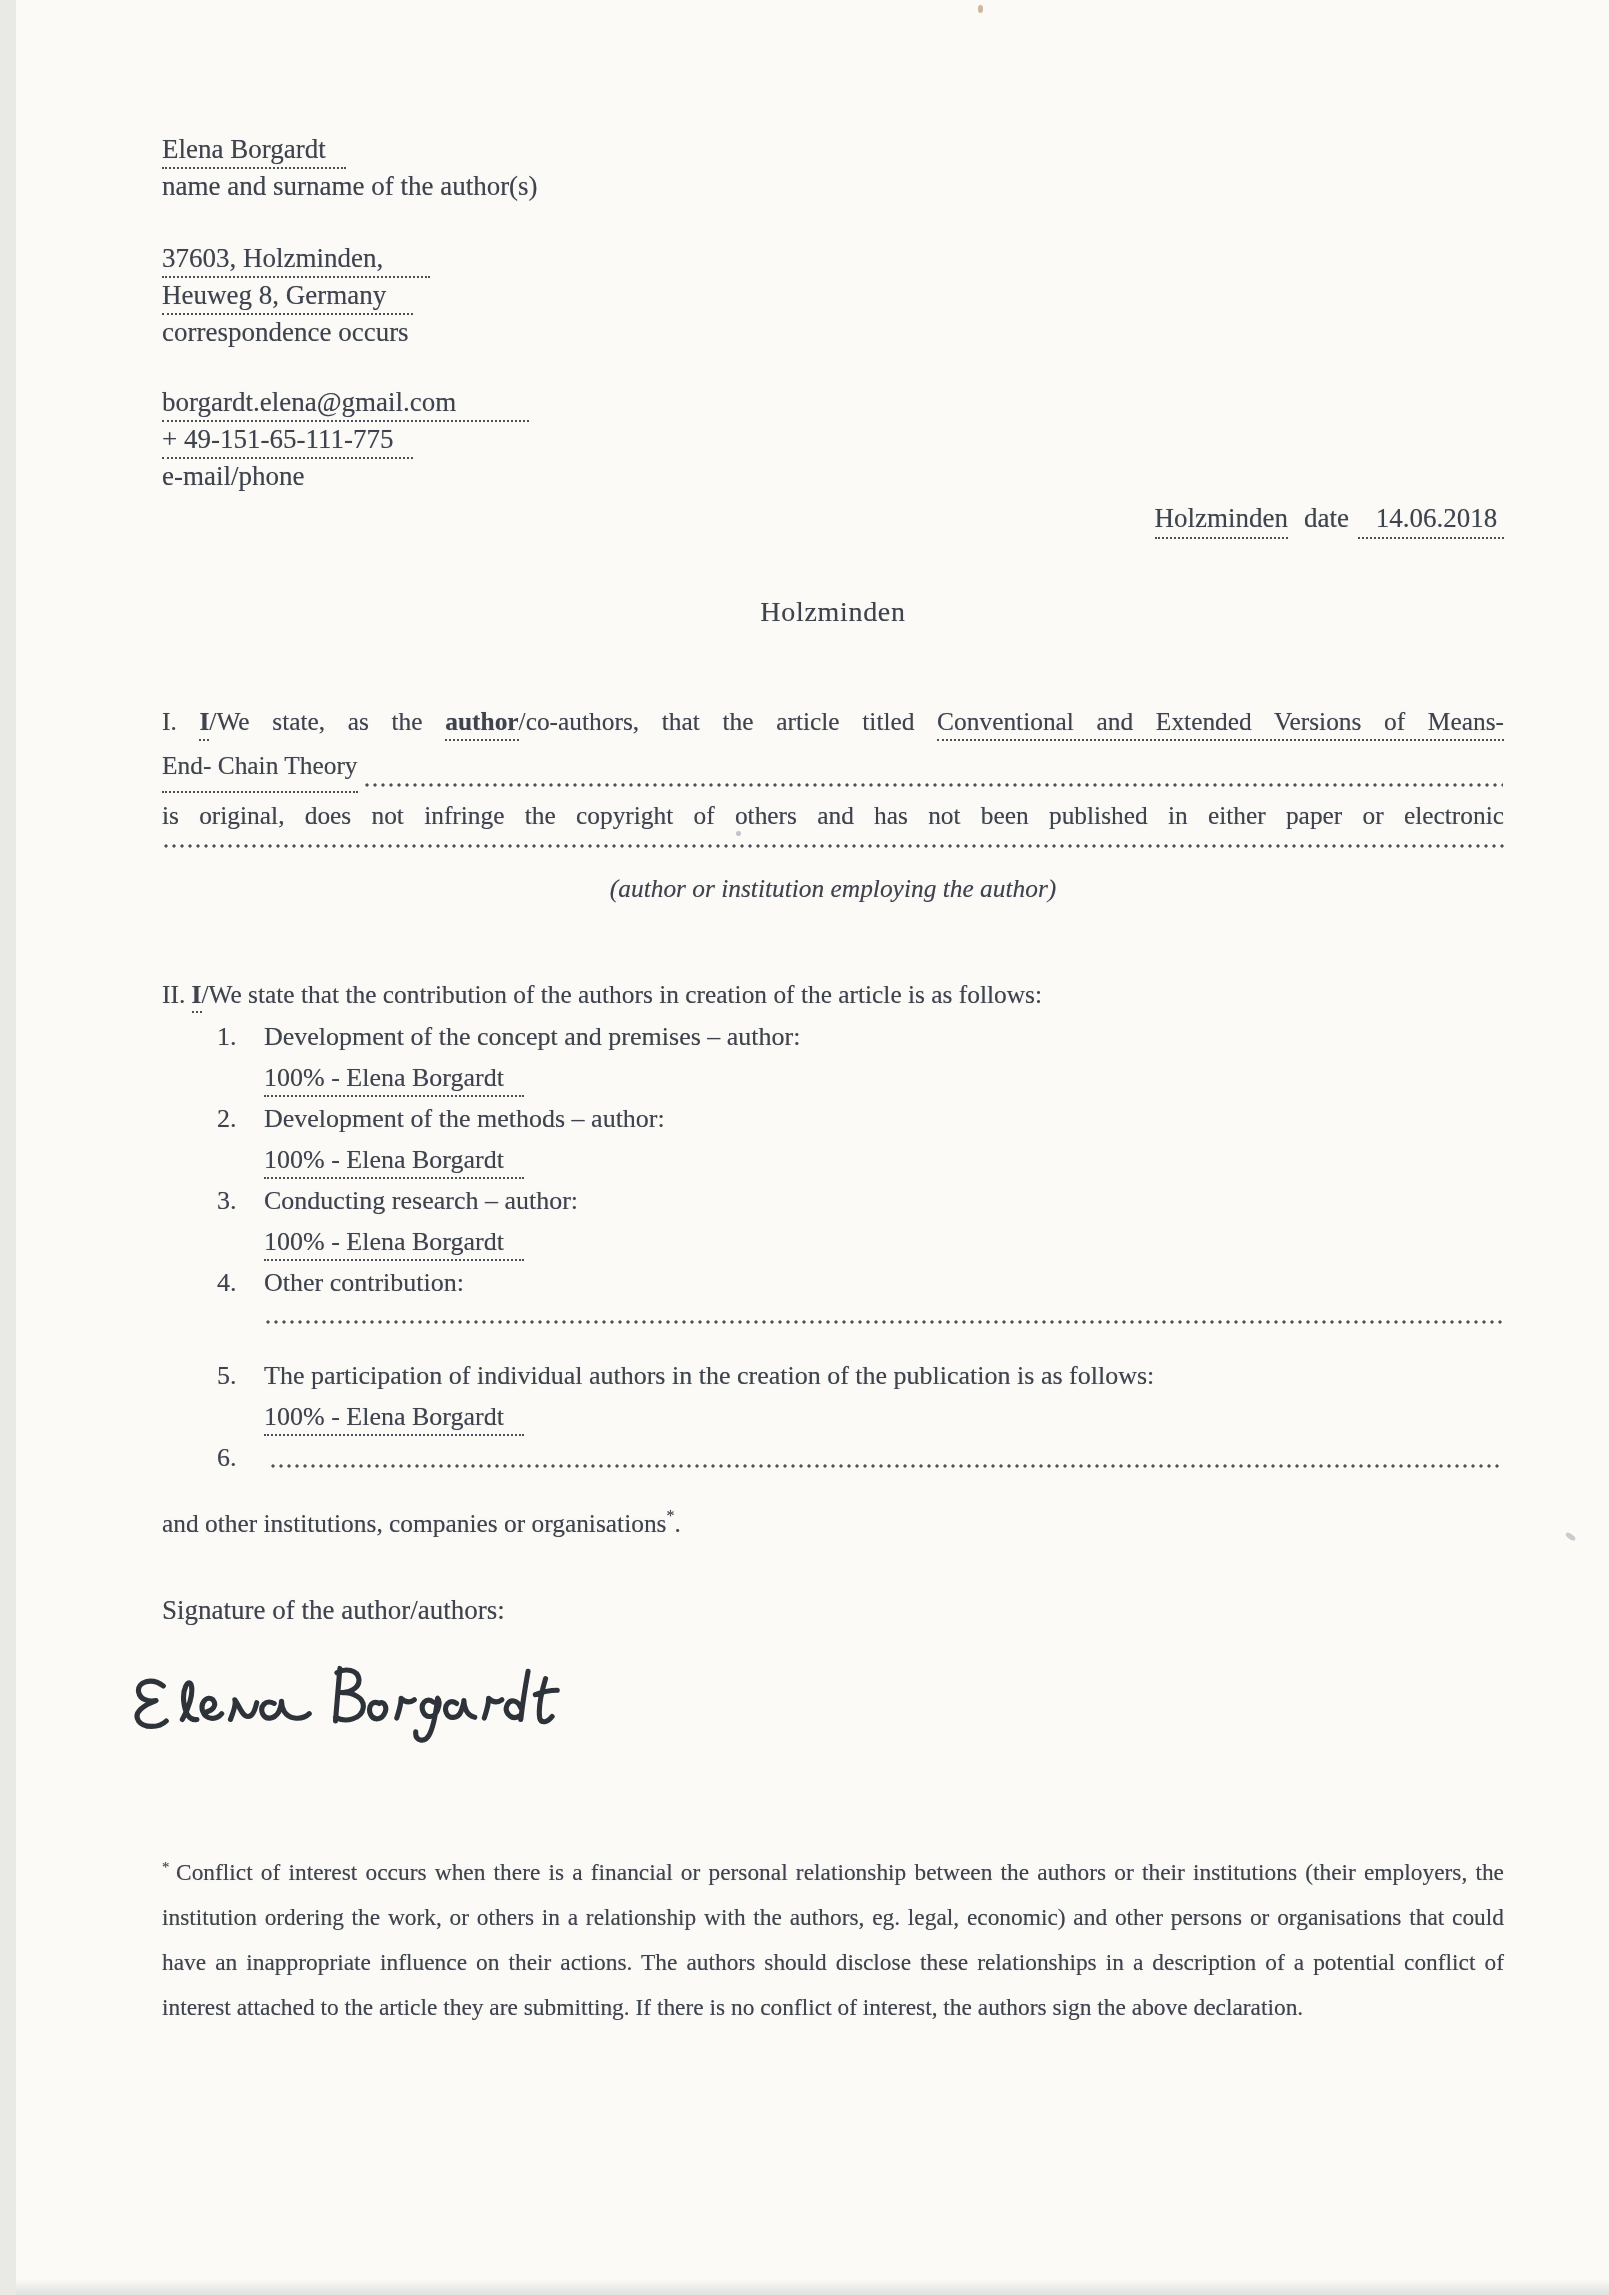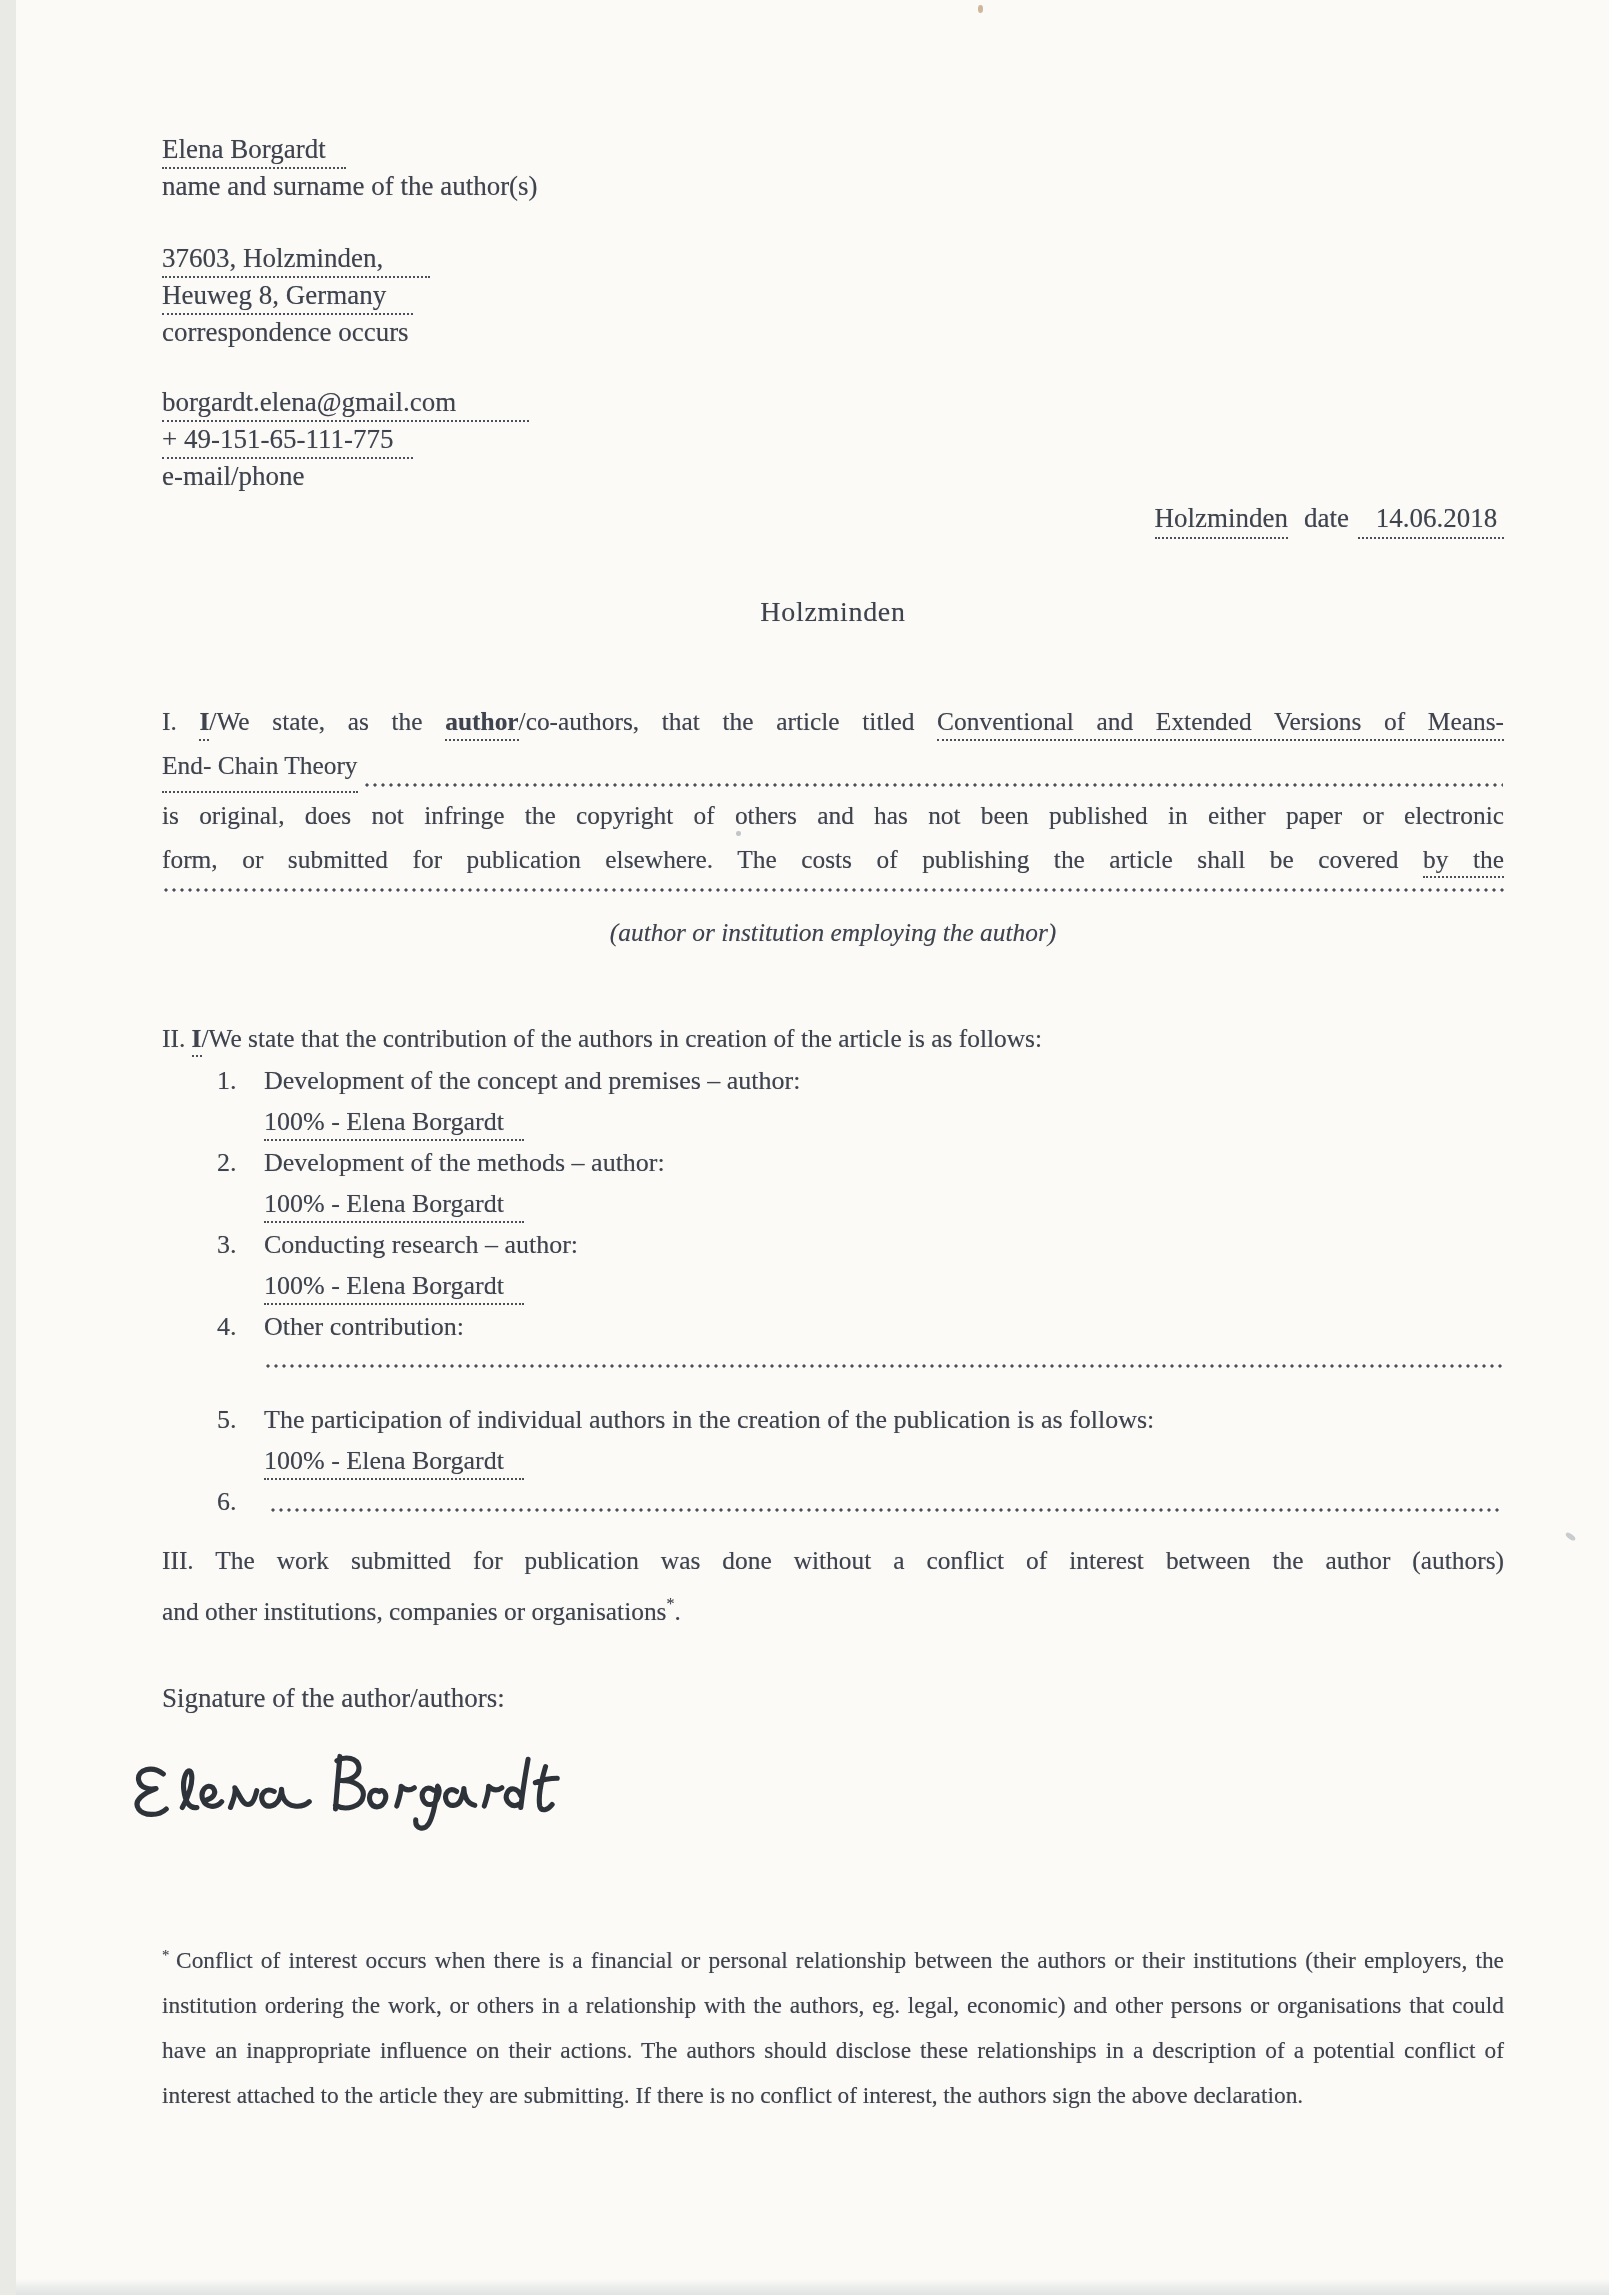--- a/index.html
+++ b/index.html
@@ -125,21 +125,20 @@
 
     <h1 class="title">Holzminden</h1>
 
     <div class="sec1">
       <div class="pline just"><span>I. </span><span class="b du">I</span><span>/We state, as the </span><span class="b du">author</span><span>/co-authors, that the article titled </span><span class="du">Conventional and Extended Versions of Means-</span></div>
       <div class="pline flexline">
           <span class="du">End- Chain Theory</span>
           <span class="leader"></span>
         </div>
       <div class="pline just">is original, does not infringe the copyright of others and has not been published in either paper or electronic</div>
-      <div class="pline just"><span>form, or submitted for publication elsewhere. The costs of publishing the article shall be covered </span><span class="du">by the</span></div>
       <div class="leaderline"></div>
       <div class="caption">(author or institution employing the author)</div>
     </div>
 
     <div class="sec2h"><span>II. </span><span class="b du">I</span><span>/We state that the contribution of the authors in creation of the article is as follows:</span></div>
 
     <div class="clist">
 
       <div class="citem">
         <span class="cnum">1.</span>
@@ -182,21 +181,20 @@
       </div>
 
       <div class="item6row">
         <span class="cnum">6.</span>
         <span class="leader"></span>
       </div>
 
     </div>
 
     <div class="sec3">
-      <div class="pline just">III. The work submitted for publication was done without a conflict of interest between the author (authors)</div>
       <div class="pline"><span>and other institutions, companies or organisations</span><sup>*</sup><span>.</span></div>
     </div>
 
     <div class="sig-label">Signature of the author/authors:</div>
 
     <svg class="sig" width="468" height="124" viewBox="0 0 640 170" role="img" aria-label="Elena Borgardt">
       <g fill="none" stroke="#2e333a" stroke-width="7" stroke-linecap="round" stroke-linejoin="round">
         <path d="M60 52 C44 40 24 46 26 60 C28 72 42 74 50 72 C34 78 18 88 26 100 C33 110 54 110 64 100 M86 98 C94 84 102 62 98 50 C94 42 86 56 88 74 C90 90 96 100 106 98 M118 88 C128 86 134 78 128 71 C120 64 110 75 114 87 C118 98 132 100 140 90 M152 98 C156 88 160 77 158 71 C164 79 168 94 176 94 C182 94 186 84 188 75 M212 76 C200 70 192 80 196 90 C200 99 212 98 218 88 C221 81 222 75 222 73 C222 82 226 94 240 96 C248 97 256 94 260 90"></path>
         <path d="M298 34 C310 27 326 30 328 42 C330 55 314 62 304 61 C320 61 336 68 334 82 C332 97 310 103 296 95 M302 28 C300 50 298 76 296 100 M356 76 C346 71 340 81 344 91 C348 100 360 99 364 88 C367 80 362 72 356 76 M380 96 C384 84 386 73 386 69 C392 75 398 75 404 71 M430 74 C420 67 412 77 416 87 C420 97 432 96 436 85 C439 77 438 71 436 69 C434 85 432 106 424 120 C418 130 405 128 406 115 M462 76 C452 69 444 79 448 89 C452 98 464 97 468 87 C471 79 472 74 472 72 C472 81 476 93 487 95 M500 96 C504 84 506 73 506 69 C512 75 518 75 524 71 M560 32 C556 54 552 80 550 98 M550 82 C546 71 535 69 531 79 C527 89 538 100 548 93 M584 42 C578 62 574 84 576 96 C578 104 587 102 593 94 M570 64 C580 60 591 58 600 58"></path>
       </g>

